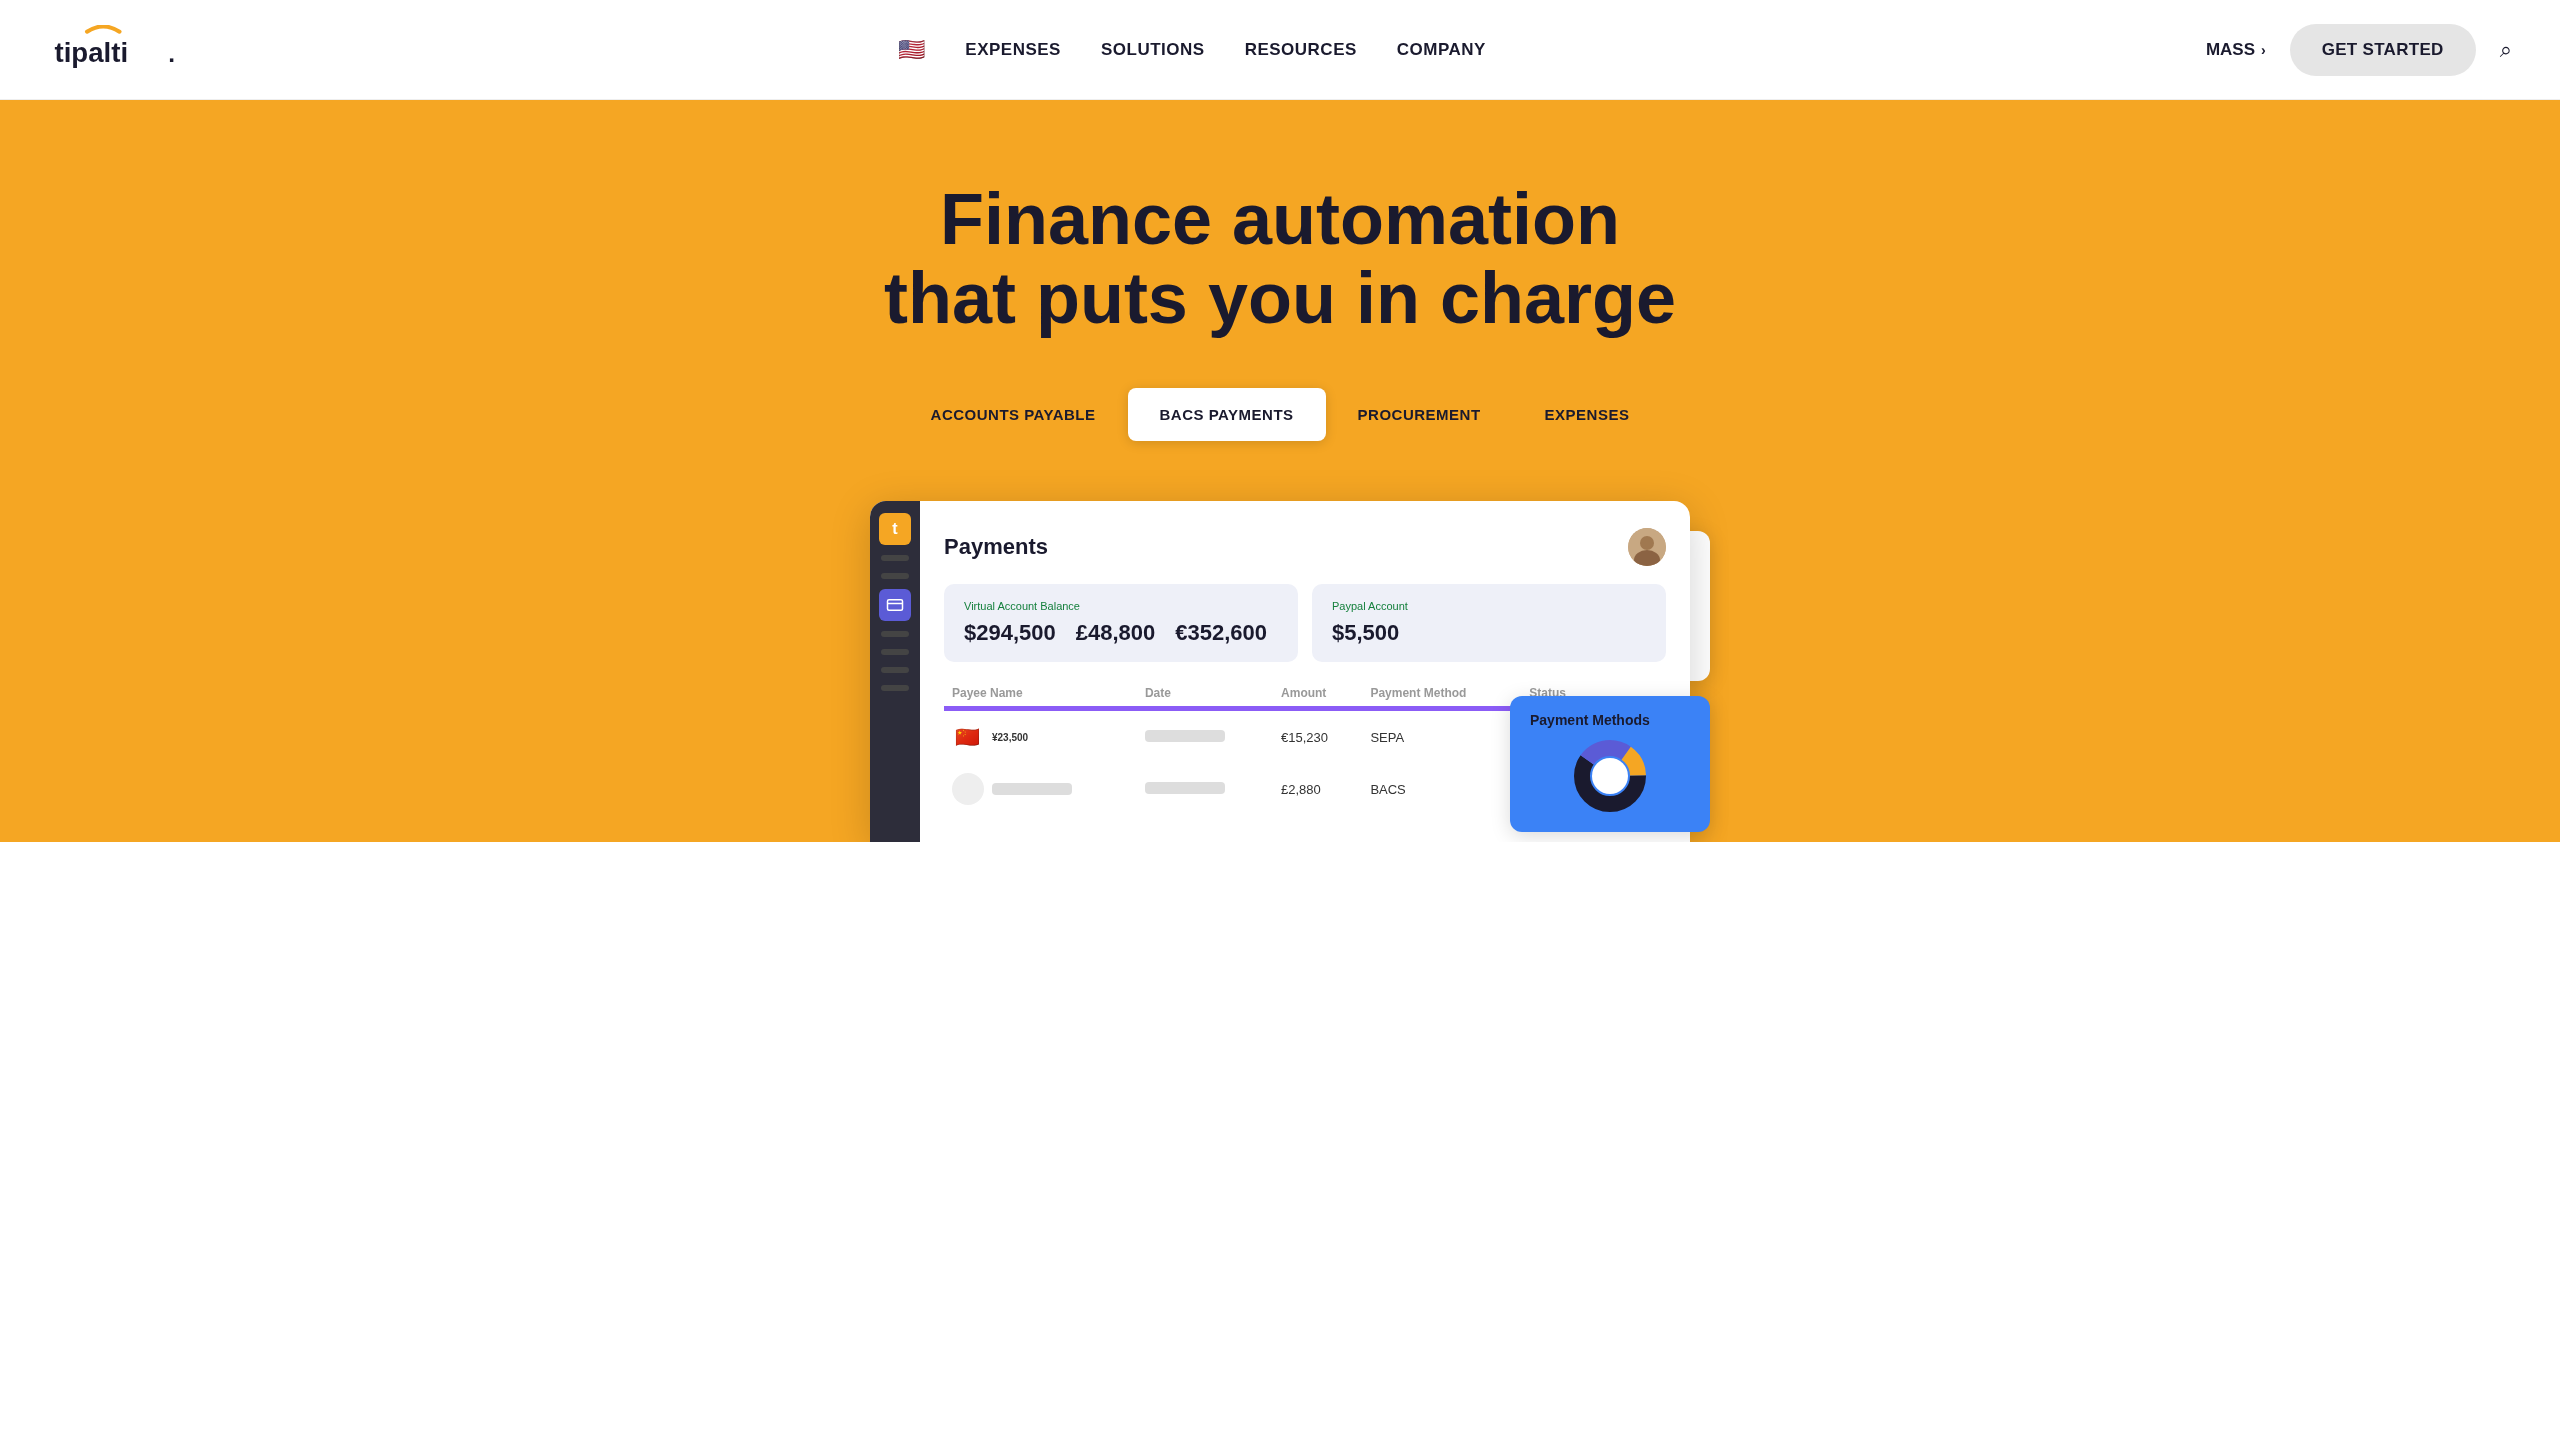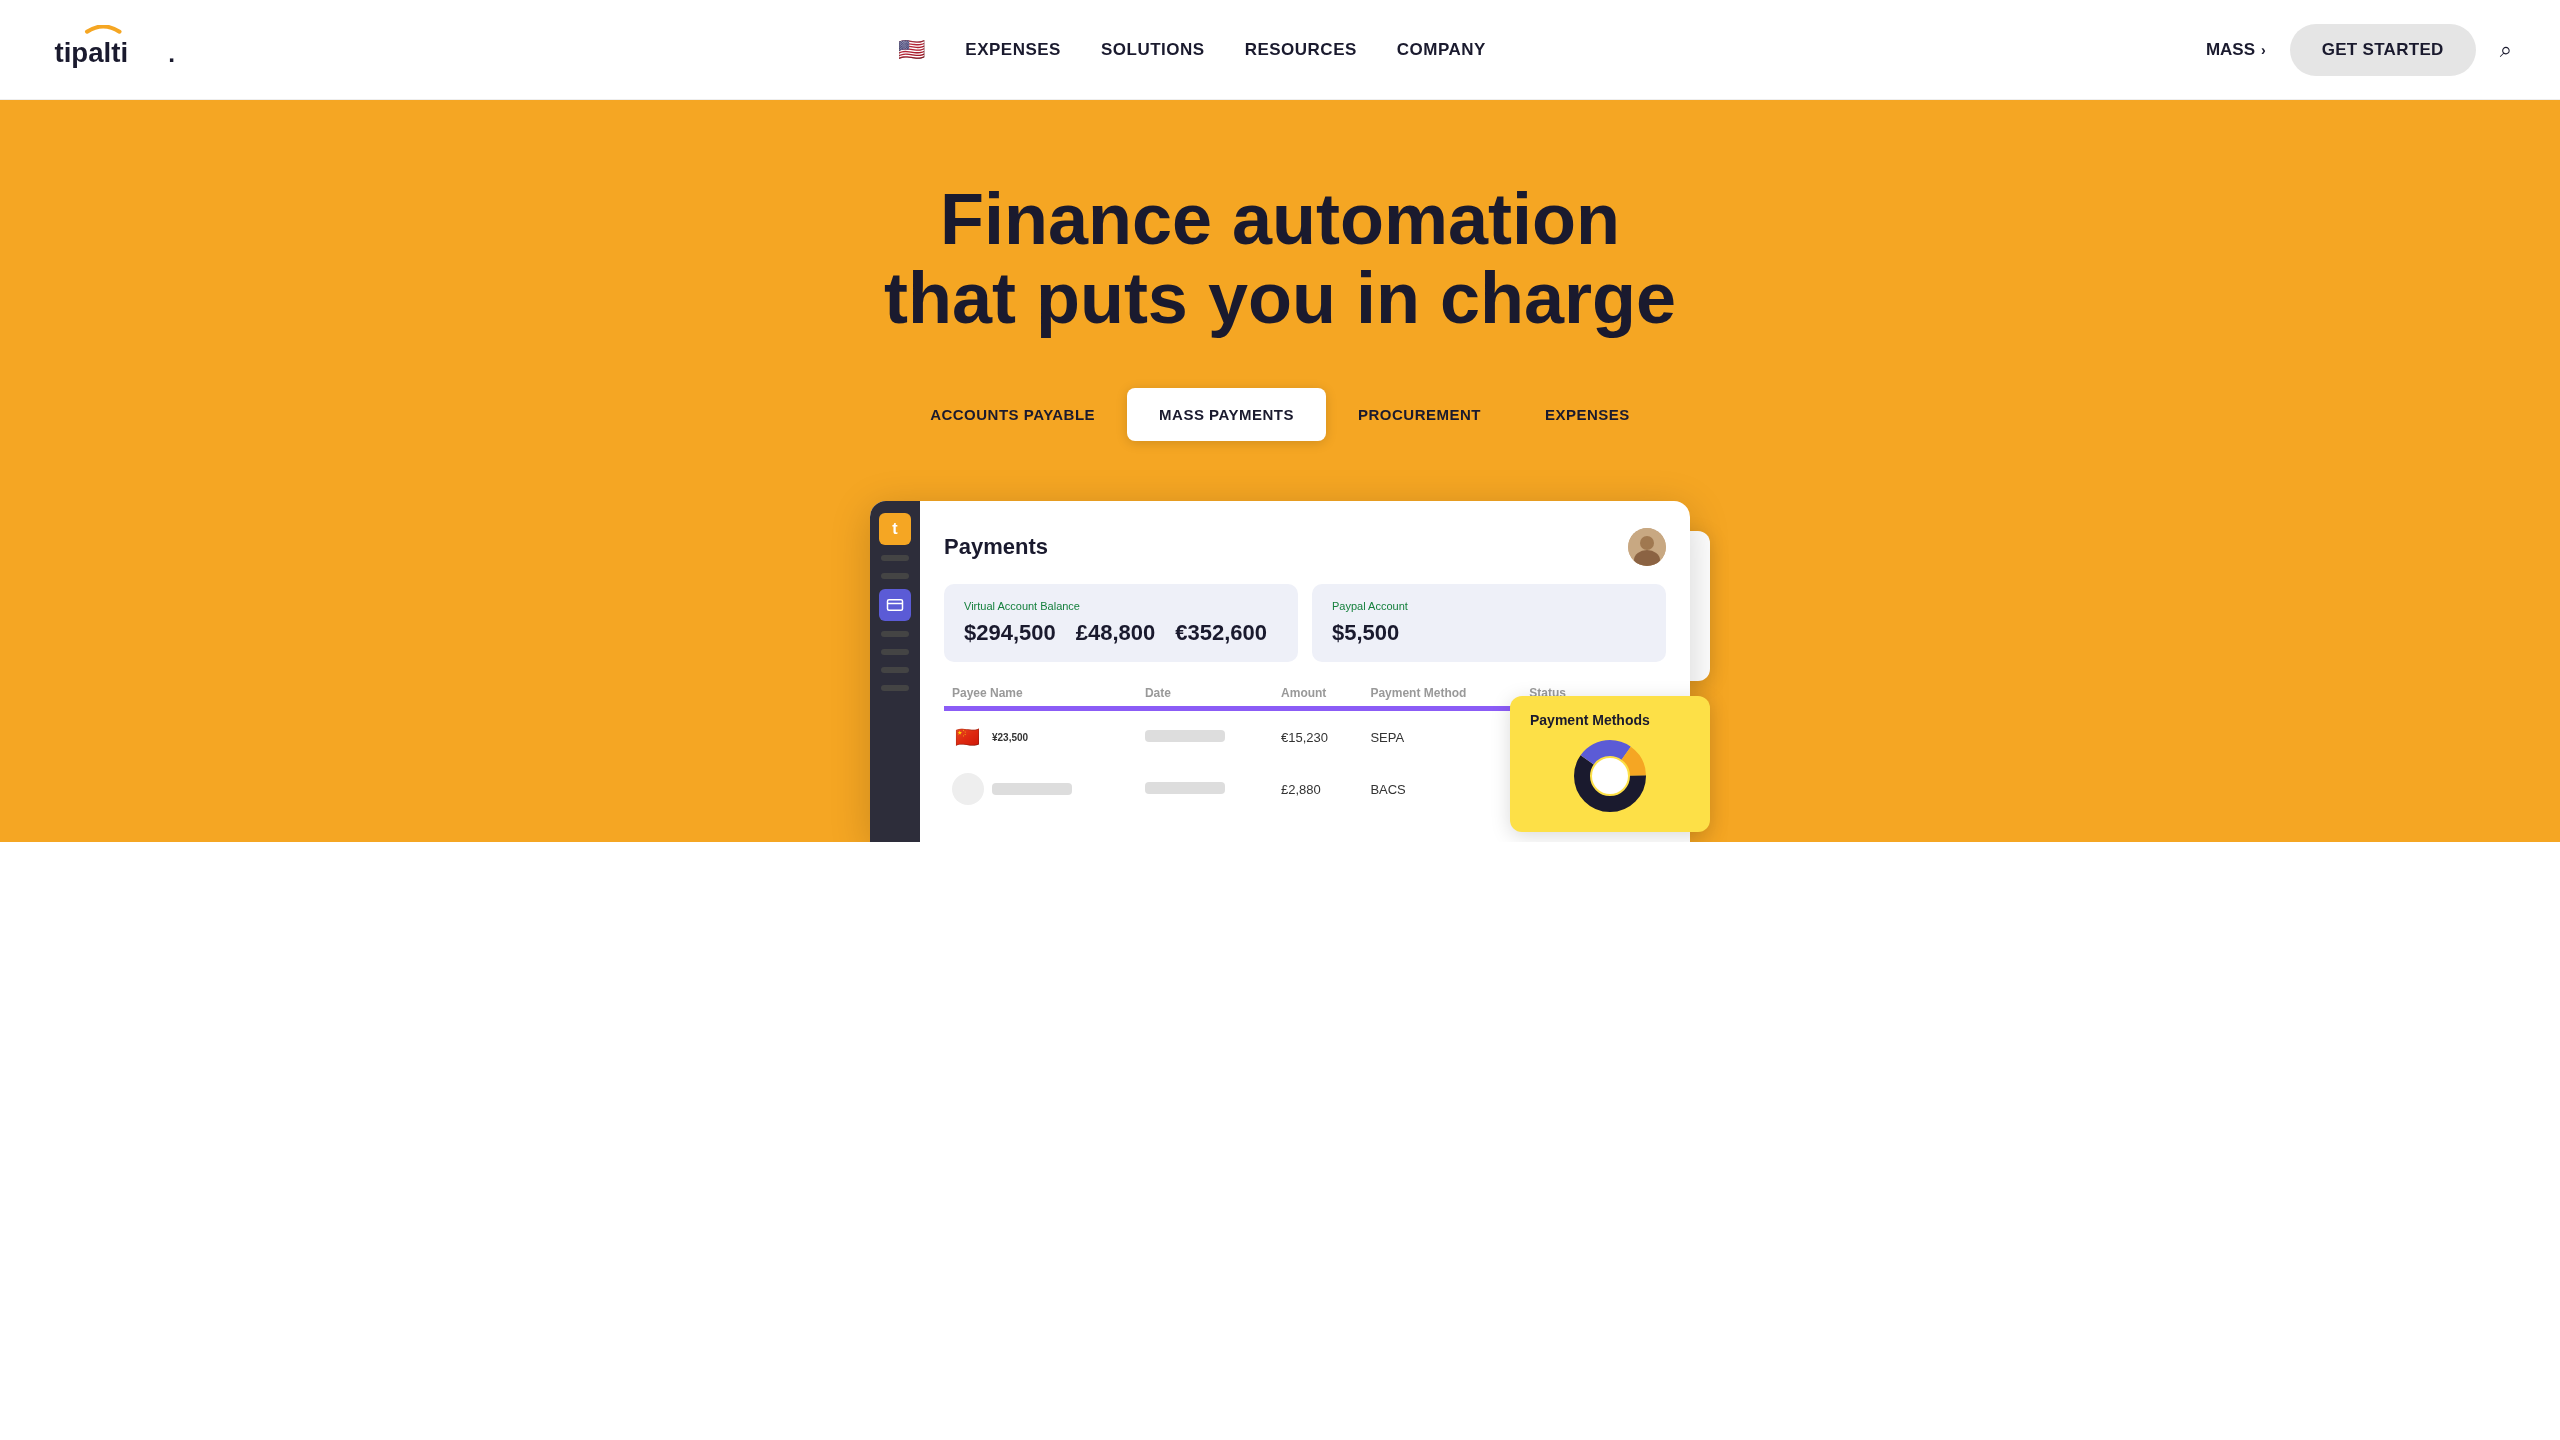--- a/index.html
+++ b/index.html
@@ -146,21 +146,21 @@
       width: 270px;
     }
     .chart-label { font-size: 14px; font-weight: 600; color: #1a1a2e; margin-bottom: 8px; }
     .chart-svg { width: 100%; height: 90px; }
 
     
     .payment-methods-overlay {
       position: absolute;
       right: -10px;
       bottom: 10px;
-      background: #fde047;
+      background: #3b82f6;
       border-radius: 12px;
       box-shadow: 0 4px 20px rgba(0,0,0,0.15);
       padding: 16px 20px;
       width: 200px;
     }
     .pm-label { font-size: 14px; font-weight: 600; color: #1a1a2e; margin-bottom: 8px; }
     .donut-svg { width: 80px; height: 80px; display: block; margin: 0 auto; }
   </style>
 </head>
 <body>
@@ -195,21 +195,21 @@
 </nav>
 
 <section class="hero">
   <h1 class="hero-title">
     <span>Finance automation</span><br>
     <span>that puts you in charge</span>
   </h1>
 
   <div class="hero-tabs">
     <div class="hero-tab">ACCOUNTS PAYABLE</div>
-    <div class="hero-tab active">MASS PAYMENTS</div>
+    <div class="hero-tab active">BACS PAYMENTS</div>
     <div class="hero-tab">PROCUREMENT</div>
     <div class="hero-tab">EXPENSES</div>
   </div>
 
   <div class="dashboard-wrapper" style="position:relative;">
 
     <div class="balance-chart-overlay">
       <div class="chart-label">Balance</div>
       <svg class="chart-svg" viewBox="0 0 230 80" xmlns="http://www.w3.org/2000/svg">
         <defs>

